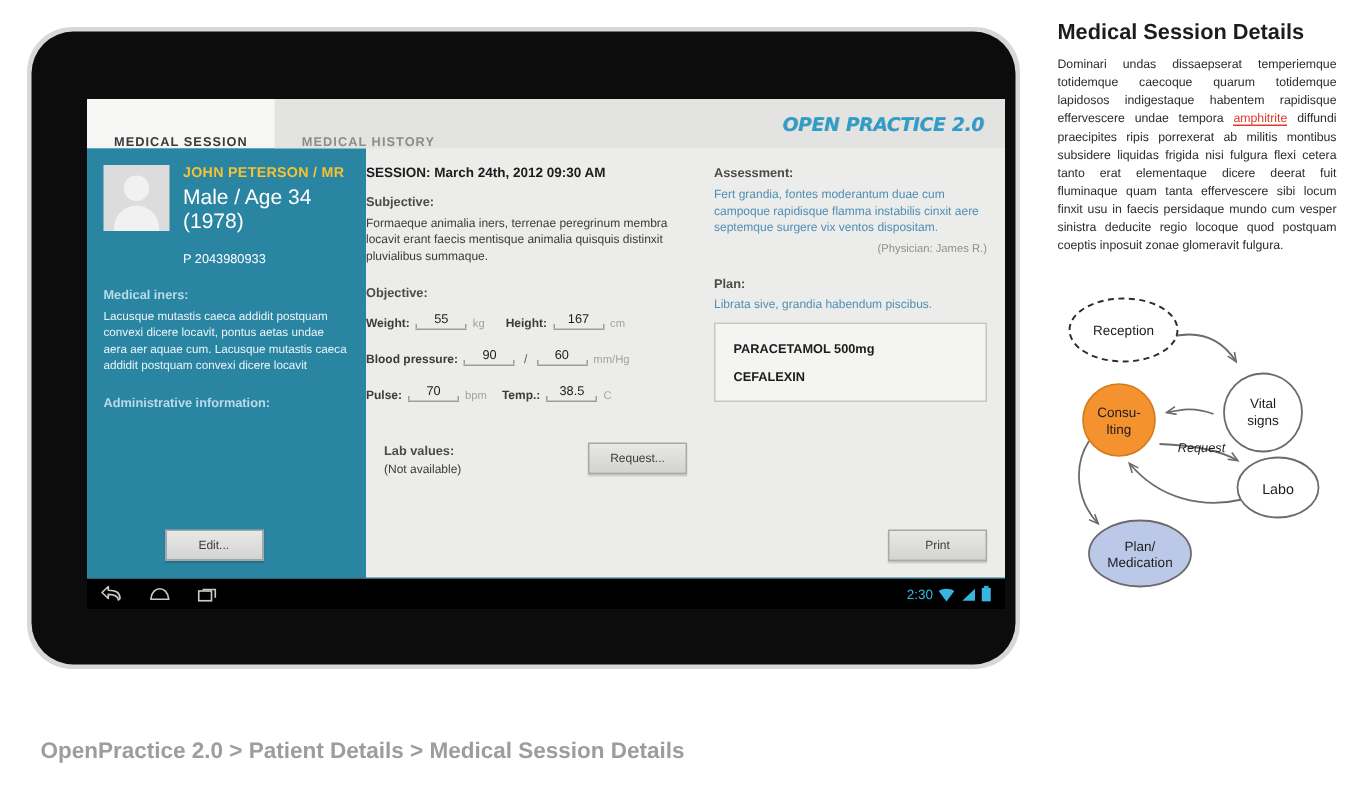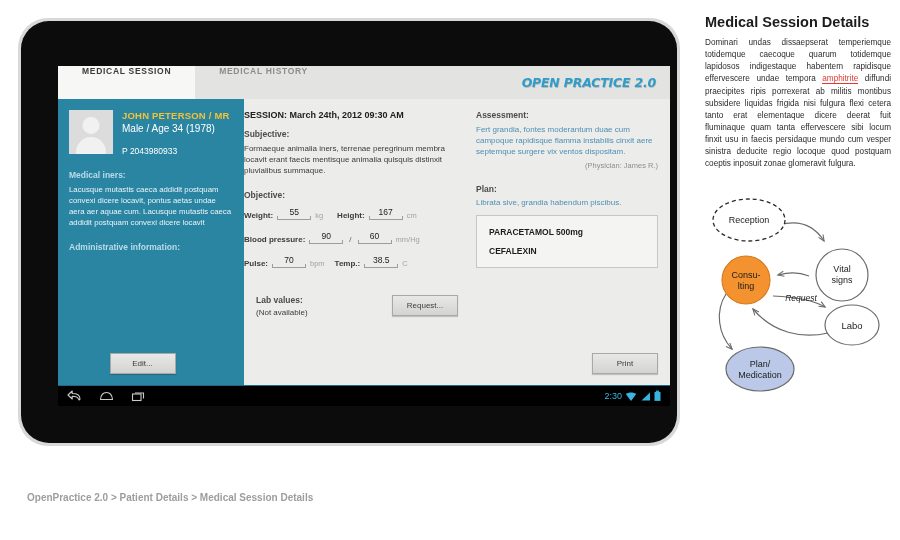--- a/index.html
+++ b/index.html
@@ -36,22 +36,22 @@
 
   
   .tabbar {
     height: 33px;
     background: #e3e3e1;
     position: relative;
     display: flex;
     align-items: stretch;
   }
   .tab {
-    display: flex; align-items: flex-start;
-    padding: 0 24px;
+    display: flex; align-items: flex-end;
+    padding: 0 18px;
     font-size: 8.5px;
     letter-spacing: 0.7px;
     font-weight: bold;
     color: #8c8c8c;
     position: relative;
     white-space: nowrap;
   }
   .tab.active {
     background: #f7f7f6;
     color: #3a3a3a;
@@ -107,21 +107,21 @@
     position: absolute; left: 50%; top: 27px;
     transform: translateX(-50%);
     width: 30px; height: 24px;
     border-radius: 15px 15px 0 0;
     background: #f1f1f1;
   }
   .p-name {
     font-size: 9.5px; font-weight: bold;
     color: #f5c234; letter-spacing: 0.2px;
   }
-  .p-sub { font-size: 10px; color: #ffffff; margin-top: 2px; }
+  .p-sub { font-size: 14px; color: #ffffff; margin-top: 2px; }
   .p-id  { font-size: 8.5px; color: #ffffff; margin-top: 12px; }
 
   .lp-heading {
     font-size: 8.5px; font-weight: bold;
     color: #b9dbe7; margin-top: 14px; margin-bottom: 4px;
   }
   .lp-text {
     font-size: 7.8px; line-height: 1.42;
     color: #eaf4f8;
   }
@@ -256,21 +256,21 @@
     color: #e03a2f;
     border-bottom: 1px solid #e03a2f;
   }
 
   
   .flow { position: absolute; left: 697px; top: 193px; }
 
   
   .caption {
     position: absolute; left: 27px; top: 492px;
-    font-size: 10px; font-weight: bold; color: #9d9d9d;
+    font-size: 15px; font-weight: bold; color: #9d9d9d;
   }
 </style>
 </head>
 <body>
 
 <div id="root">
 
   <div class="tablet-outer">
     <div class="tablet-bezel">
 

